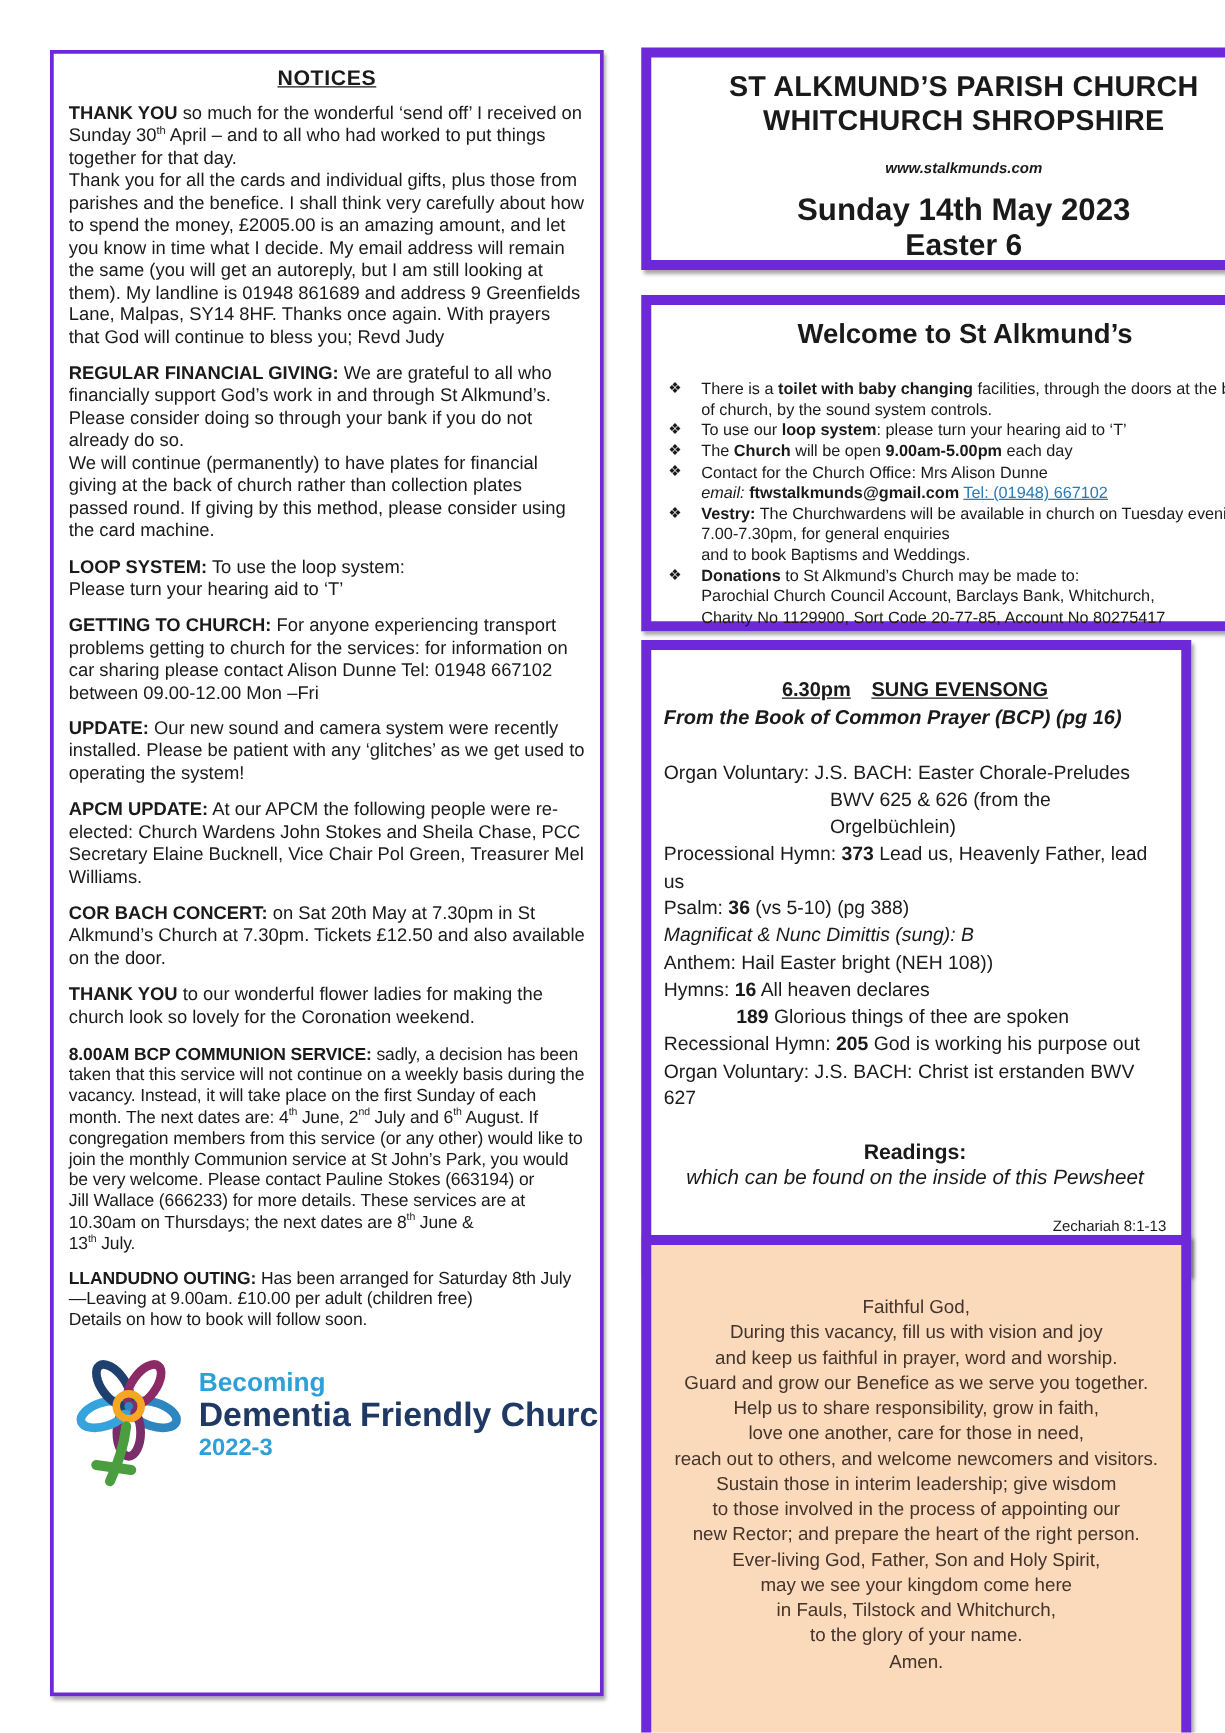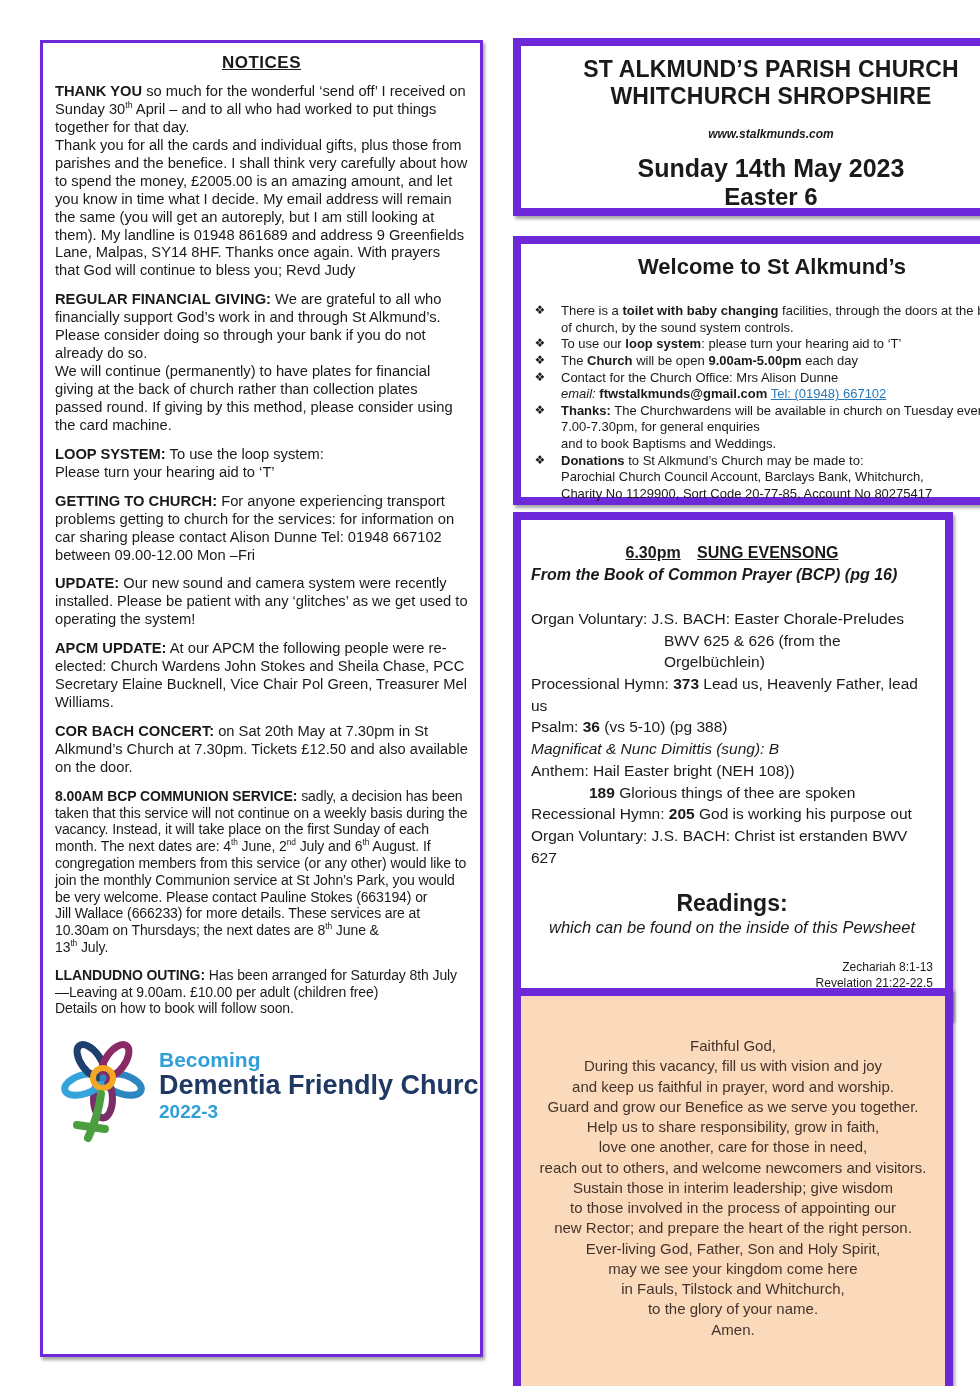--- a/index.html
+++ b/index.html
@@ -39,21 +39,21 @@
 
   #evensong-box { left:513px; top:512px; width:440px; height:508px; padding:24px 12px 0 10px; font-size:15.5px; }
   .evensong-heading { text-align:center; font-weight:bold; font-size:16px; margin-bottom:4px; }
   .evensong-heading span { text-decoration:underline; }
   .evensong-time { margin-right:12px; }
   .evensong-sub { font-weight:bold; font-style:italic; font-size:16px; margin-bottom:24px; }
   .ev-line { line-height:1.4; }
   .ev-ind-a { padding-left:133px; }
   .ev-ind-b { padding-left:58px; }
   .ev-it { font-style:italic; }
-  .readings-title { text-align:center; font-weight:bold; font-size:23px; margin-top:22px; }
+  .readings-title { text-align:center; font-weight:bold; font-size:17px; margin-top:22px; }
   .readings-note { text-align:center; font-style:italic; font-size:16.5px; line-height:1.3; }
   .readings-list { text-align:right; font-size:12px; line-height:1.4; margin-top:20px; }
 
   #prayer-box { left:513px; top:988px; width:440px; height:420px; background:#fbdabc; padding:40px 14px 0; text-align:center;
                 font-size:15px; line-height:1.35; color:#43332b; }
   .prayer-text { white-space:pre-line; }
 </style>
 </head>
 <body>
 
@@ -62,20 +62,21 @@
   <p class="notice"><b>THANK YOU</b> so much for the wonderful ‘send off’ I received on Sunday 30<sup>th</sup> April – and to all who had worked to put things together for that day.
 Thank you for all the cards and individual gifts, plus those from parishes and the benefice. I shall think very carefully about how to spend the money, £2005.00 is an amazing amount, and let you know in time what I decide. My email address will remain the same (you will get an autoreply, but I am still looking at them). My landline is 01948 861689 and address 9 Greenfields Lane, Malpas, SY14 8HF. Thanks once again. With prayers that God will continue to bless you; Revd Judy</p>
   <p class="notice"><b>REGULAR FINANCIAL GIVING:</b> We are grateful to all who financially support God’s work in and through St Alkmund’s. Please consider doing so through your bank if you do not already do so.
 We will continue (permanently) to have plates for financial giving at the back of church rather than collection plates passed round. If giving by this method, please consider using the card machine.</p>
   <p class="notice"><b>LOOP SYSTEM:</b> To use the loop system:
 Please turn your hearing aid to ‘T’</p>
   <p class="notice"><b>GETTING TO CHURCH:</b> For anyone experiencing transport problems getting to church for the services: for information on car sharing please contact Alison Dunne Tel: 01948 667102 between 09.00-12.00 Mon –Fri</p>
   <p class="notice"><b>UPDATE:</b> Our new sound and camera system were recently installed. Please be patient with any ‘glitches’ as we get used to operating the system!</p>
   <p class="notice"><b>APCM UPDATE:</b> At our APCM the following people were re-elected: Church Wardens John Stokes and Sheila Chase, PCC Secretary Elaine Bucknell, Vice Chair Pol Green, Treasurer Mel Williams.</p>
   <p class="notice"><b>COR BACH CONCERT:</b> on Sat 20th May at 7.30pm in St Alkmund’s Church at 7.30pm. Tickets £12.50 and also available on the door.</p>
+  <p class="notice"><b>THANK YOU</b> to our wonderful flower ladies for making the church look so lovely for the Coronation weekend.</p>
   <p class="notice small"><b>8.00AM BCP COMMUNION SERVICE:</b> sadly, a decision has been taken that this service will not continue on a weekly basis during the vacancy. Instead, it will take place on the first Sunday of each month. The next dates are: 4<sup>th</sup> June, 2<sup>nd</sup> July and 6<sup>th</sup> August. If congregation members from this service (or any other) would like to join the monthly Communion service at St John’s Park, you would be very welcome. Please contact Pauline Stokes (663194) or
 Jill Wallace (666233) for more details. These services are at 10.30am on Thursdays; the next dates are 8<sup>th</sup> June &amp;
 13<sup>th</sup> July.</p>
   <p class="notice small"><b>LLANDUDNO OUTING:</b> Has been arranged for Saturday 8th July—Leaving at 9.00am. £10.00 per adult (children free)
 Details on how to book will follow soon.</p>
 
   <div class="logo-row">
     <svg class="logo-flower" width="100" height="118" viewBox="0 0 100 118">
       <g fill="none" stroke-linecap="round">
         <ellipse cx="69" cy="50" rx="19" ry="9.5" stroke="#2e86c1" stroke-width="7" transform="rotate(18 48 50)"></ellipse>
@@ -120,21 +121,21 @@
       <span class="bullet">❖</span>
       <span class="bullet-text">The <b>Church</b> will be open <b>9.00am-5.00pm</b> each day</span>
     </li>
     <li>
       <span class="bullet">❖</span>
       <span class="bullet-text">Contact for the Church Office: Mrs Alison Dunne
 <i>email:</i> <b>ftwstalkmunds@gmail.com</b> <span class="tel-link">Tel: (01948) 667102</span></span>
     </li>
     <li>
       <span class="bullet">❖</span>
-      <span class="bullet-text"><b>Thanks:</b> The Churchwardens will be available in church on Tuesday evenings, 7.00-7.30pm, for general enquiries
+      <span class="bullet-text"><b>Vestry:</b> The Churchwardens will be available in church on Tuesday evenings, 7.00-7.30pm, for general enquiries
 and to book Baptisms and Weddings.</span>
     </li>
     <li>
       <span class="bullet">❖</span>
       <span class="bullet-text"><b>Donations</b> to St Alkmund’s Church may be made to:
 Parochial Church Council Account, Barclays Bank, Whitchurch,
 Charity No 1129900, Sort Code 20-77-85, Account No 80275417</span>
     </li>
   </ul>
 </div>
@@ -145,20 +146,21 @@
     <span>SUNG EVENSONG</span>
   </div>
   <div class="evensong-sub">From the Book of Common Prayer (BCP) (pg 16)</div>
   <div class="ev-line">Organ Voluntary: J.S. BACH: Easter Chorale-Preludes</div>
   <div class="ev-line ev-ind-a">BWV 625 &amp; 626 (from the</div>
   <div class="ev-line ev-ind-a">Orgelbüchlein)</div>
   <div class="ev-line">Processional Hymn: <b>373</b> Lead us, Heavenly Father, lead us</div>
   <div class="ev-line">Psalm: <b>36</b> (vs 5-10) (pg  388)</div>
   <div class="ev-line ev-it">Magnificat &amp; Nunc Dimittis (sung): B</div>
   <div class="ev-line">Anthem: Hail Easter bright (NEH 108))</div>
+  <div class="ev-line">Hymns:   <b>16</b> All heaven declares</div>
   <div class="ev-line ev-ind-b"><b>189</b> Glorious things of thee are spoken</div>
   <div class="ev-line">Recessional Hymn: <b>205</b> God is working his purpose out</div>
   <div class="ev-line">Organ Voluntary: J.S. BACH: Christ ist erstanden BWV 627</div>
   <div class="readings-title">Readings:</div>
   <div class="readings-note">which can be found on the inside of this Pewsheet</div>
   <div class="readings-list">
     <div>Zechariah 8:1-13</div>
     <div>Revelation 21:22-22.5</div>
   </div>
 </div>

